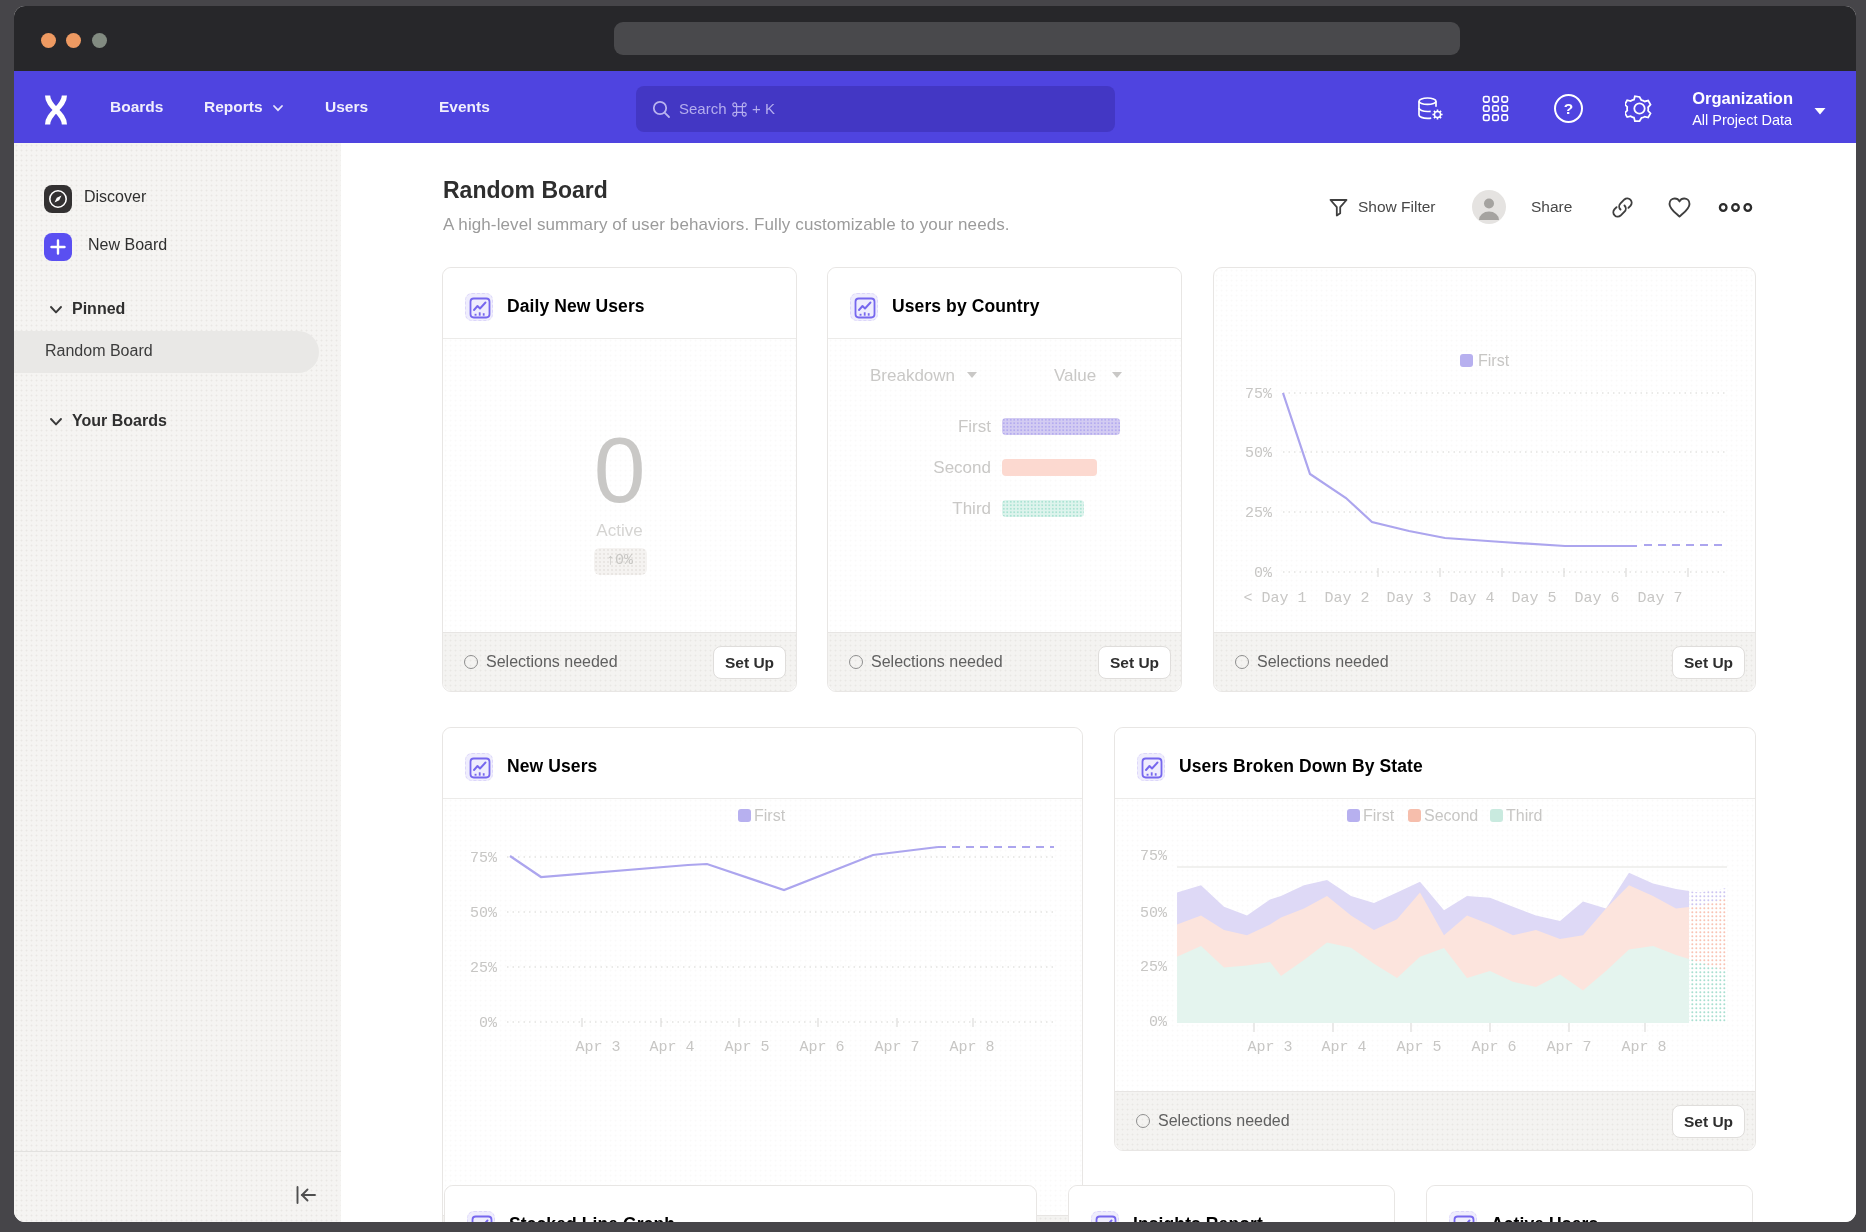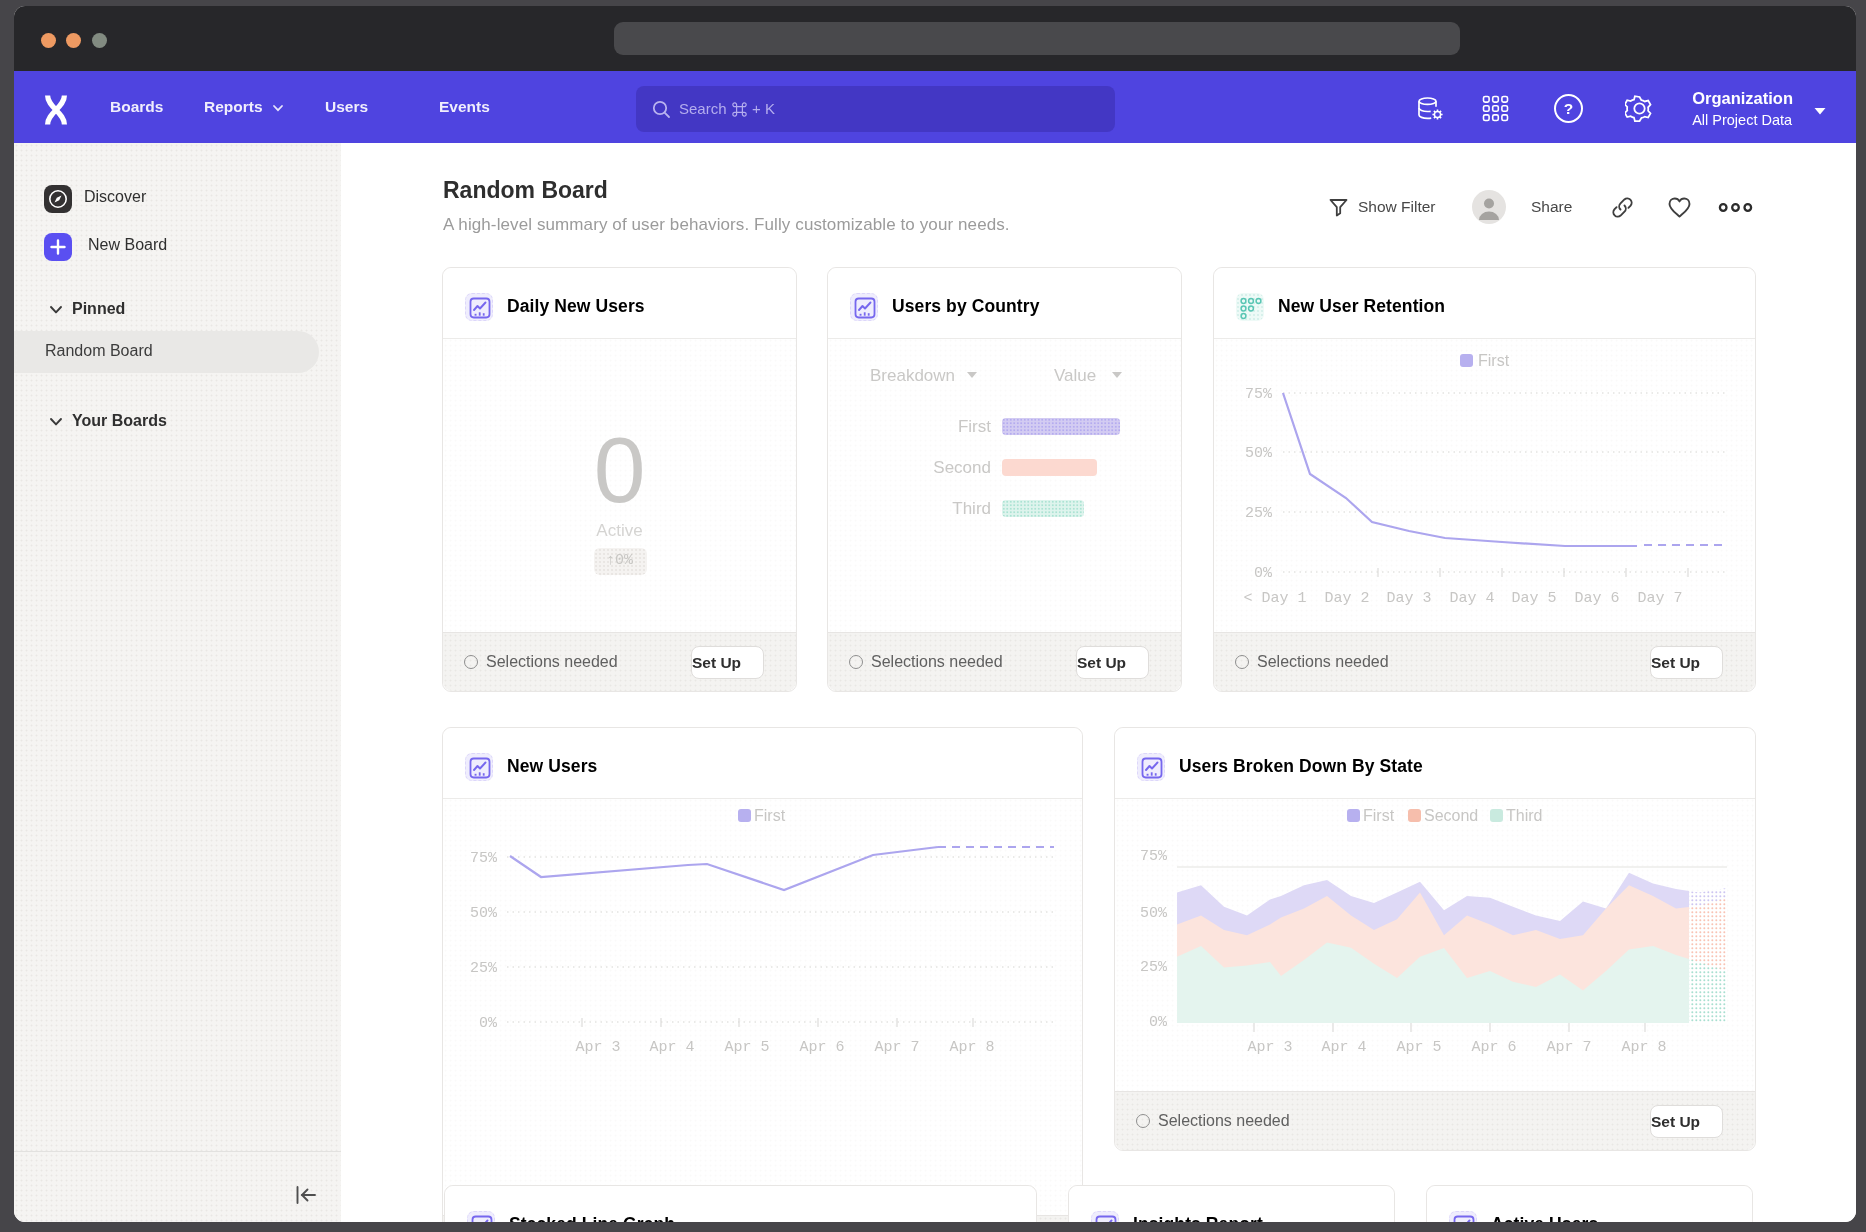--- a/index.html
+++ b/index.html
@@ -22,21 +22,21 @@
   background-image: radial-gradient(rgba(150,140,130,0.045) 0.9px, transparent 1.1px);
   background-size:5px 5px; }
 .chead { position:absolute; left:0; right:0; top:0; height:71px; border-bottom:1px solid #ecebe9; background:#fff; border-radius:9px 9px 0 0; }
 .cicon { position:absolute; left:22px; top:25px; width:28px; height:28px; border-radius:7px; }
 .ctitle { position:absolute; left:64px; top:28px; font-size:17.5px; font-weight:700; color:#000000; letter-spacing:0.1px; }
 .cfoot { position:absolute; left:0; right:0; bottom:0; height:59px; background:#f4f3f1; border-top:1px solid #e7e5e3; border-radius:0 0 9px 9px;
   background-image: radial-gradient(rgba(130,120,110,0.09) 0.9px, transparent 1.1px);
   background-size:5px 5px; }
 .selcirc { position:absolute; left:21px; top:22px; width:14px; height:14px; border:1.5px solid #8f8f8f; border-radius:50%; }
 .seltext { position:absolute; left:43px; top:20px; font-size:16px; color:#606060; }
-.setup { position:absolute; right:32px; top:13px; width:73px; height:33px; background:#fff; border:1px solid #dfdddb; border-radius:8px; font-weight:700; font-size:15.5px; line-height:31px; color:#2e2e2e; }
+.setup { position:absolute; right:10px; top:13px; width:73px; height:33px; background:#fff; border:1px solid #dfdddb; border-radius:8px; font-weight:700; font-size:15.5px; text-align:center; line-height:31px; color:#2e2e2e; }
 .mono { font-family:"Liberation Mono", monospace; }
 .icon-chart { background:#efedfd; border:1px dashed #ddd7fa; }
 .icon-ret { background:#eefaf7;
   background-image: radial-gradient(rgba(120,200,185,0.20) 0.7px, transparent 0.9px);
   background-size:4px 4px; }
 .bar-lav { background-color:#d3ccf2;
   background-image: radial-gradient(rgba(150,138,236,0.5) 0.8px, transparent 1px);
   background-size:3.5px 3.5px; }
 .bar-mint { background-color:#def4ed;
   background-image: radial-gradient(rgba(110,205,180,0.45) 0.8px, transparent 1px);
@@ -236,33 +236,20 @@
       <div class="abs" style="left:174px;top:191px;width:95px;height:17px;border-radius:4px;background:#fcd9d0;"></div>
       <div class="abs" style="left:0;top:231px;width:163px;text-align:right;font-size:17px;color:#c9c8c6;">Third</div>
       <div class="abs bar-mint" style="left:174px;top:232px;width:82px;height:17px;border-radius:4px;"></div>
       <div class="cfoot">
         <div class="selcirc"></div>
           <div class="seltext">Selections needed</div>
         <div class="setup">Set Up</div>
       </div>
     </div>
     <div class="card" style="left:872px;top:124px;width:543px;height:425px;">
-      <div class="chead">
-        <div class="cicon icon-ret"><svg width="28" height="28" viewBox="0 0 28 28">
-              <g stroke="#5ac6b4" stroke-width="1.5" fill="none">
-                <circle cx="7.5" cy="8" r="2.4"></circle>
-                <circle cx="15" cy="8" r="2.4"></circle>
-                <circle cx="22.5" cy="8" r="2.4"></circle>
-                <circle cx="7.5" cy="15.5" r="2.4"></circle>
-                <circle cx="15" cy="15.5" r="2.4"></circle>
-                <circle cx="7.5" cy="23" r="2.4"></circle>
-              </g>
-            </svg></div>
-        <div class="ctitle">New User Retention</div>
-      </div>
       <svg class="abs" style="left:0;top:71px;" width="543" height="295" viewBox="0 0 543 295">
         <rect x="246" y="15" width="13" height="13" rx="3" fill="#b7b0ef"></rect>
         <text x="264" y="27" font-size="16" fill="#c7c6c4" font-family="Liberation Sans">First</text>
         <g stroke="#e4e3e1" stroke-width="1.4" stroke-dasharray="1.5,4">
           <line x1="69" y1="54" x2="514" y2="54"></line>
             <line x1="69" y1="113" x2="514" y2="113"></line>
           <line x1="69" y1="173" x2="514" y2="173"></line>
             <line x1="69" y1="233" x2="514" y2="233"></line>
         </g>
         <g stroke="#dddcda" stroke-width="1.2">

